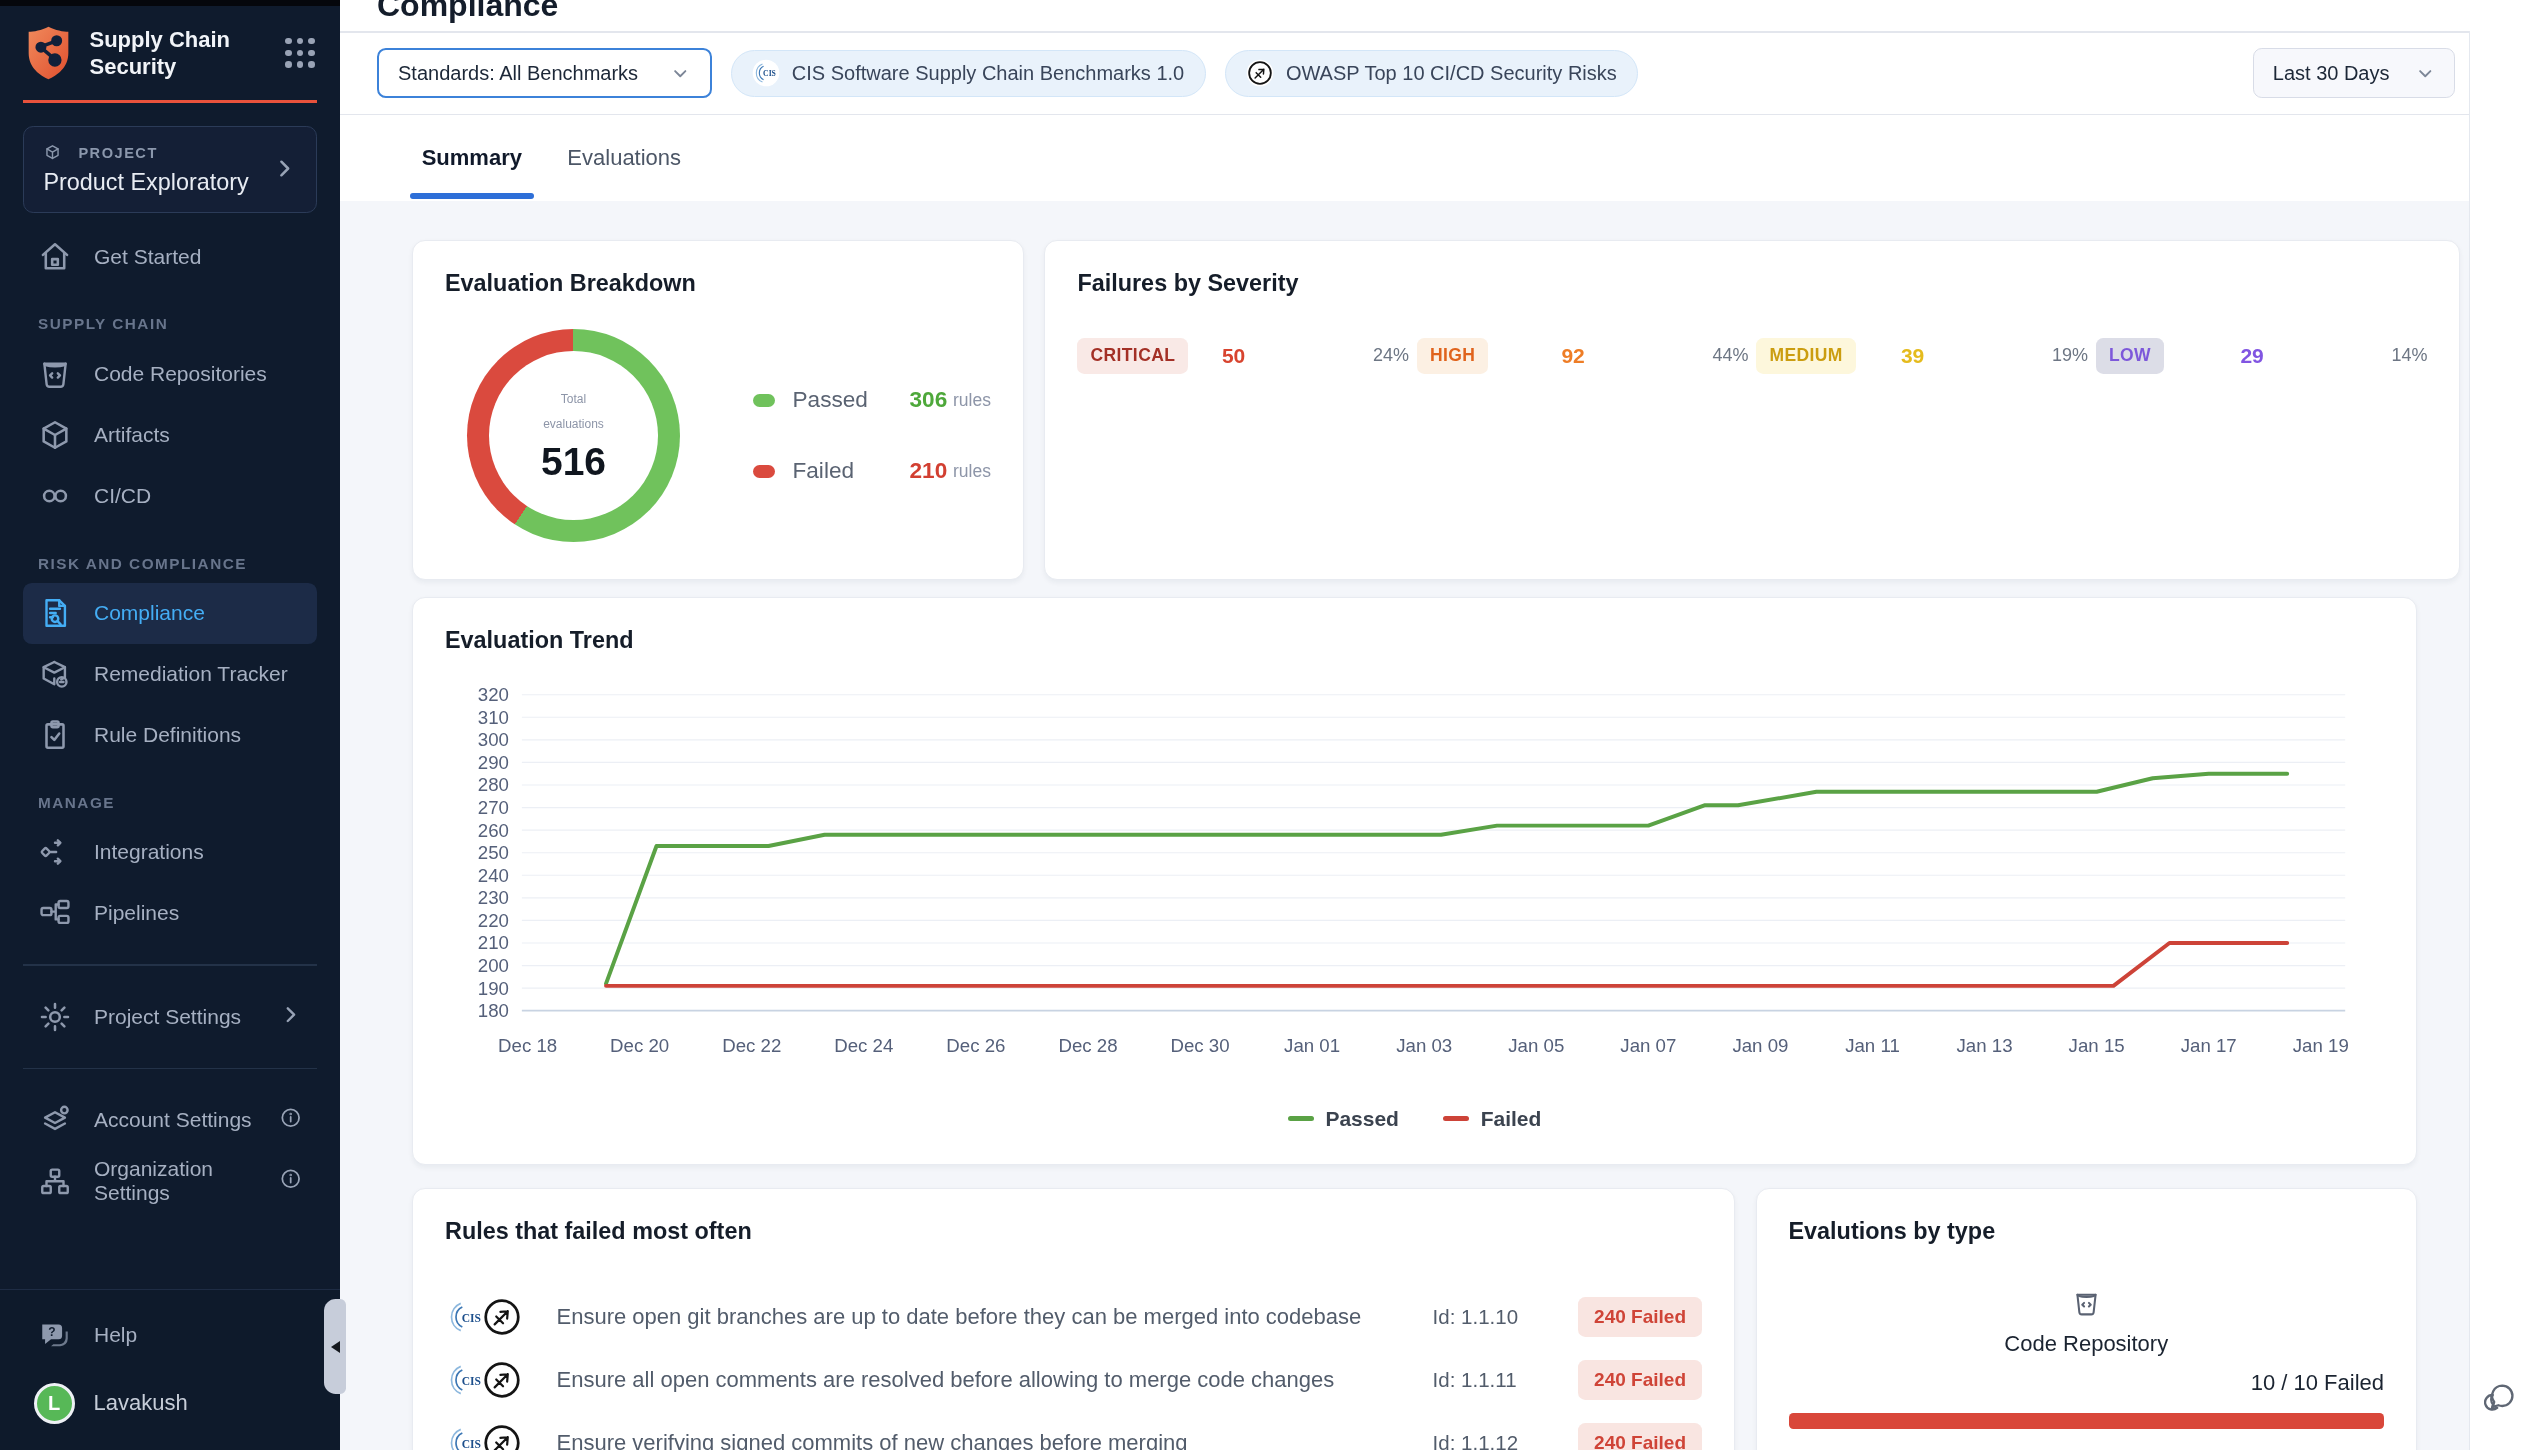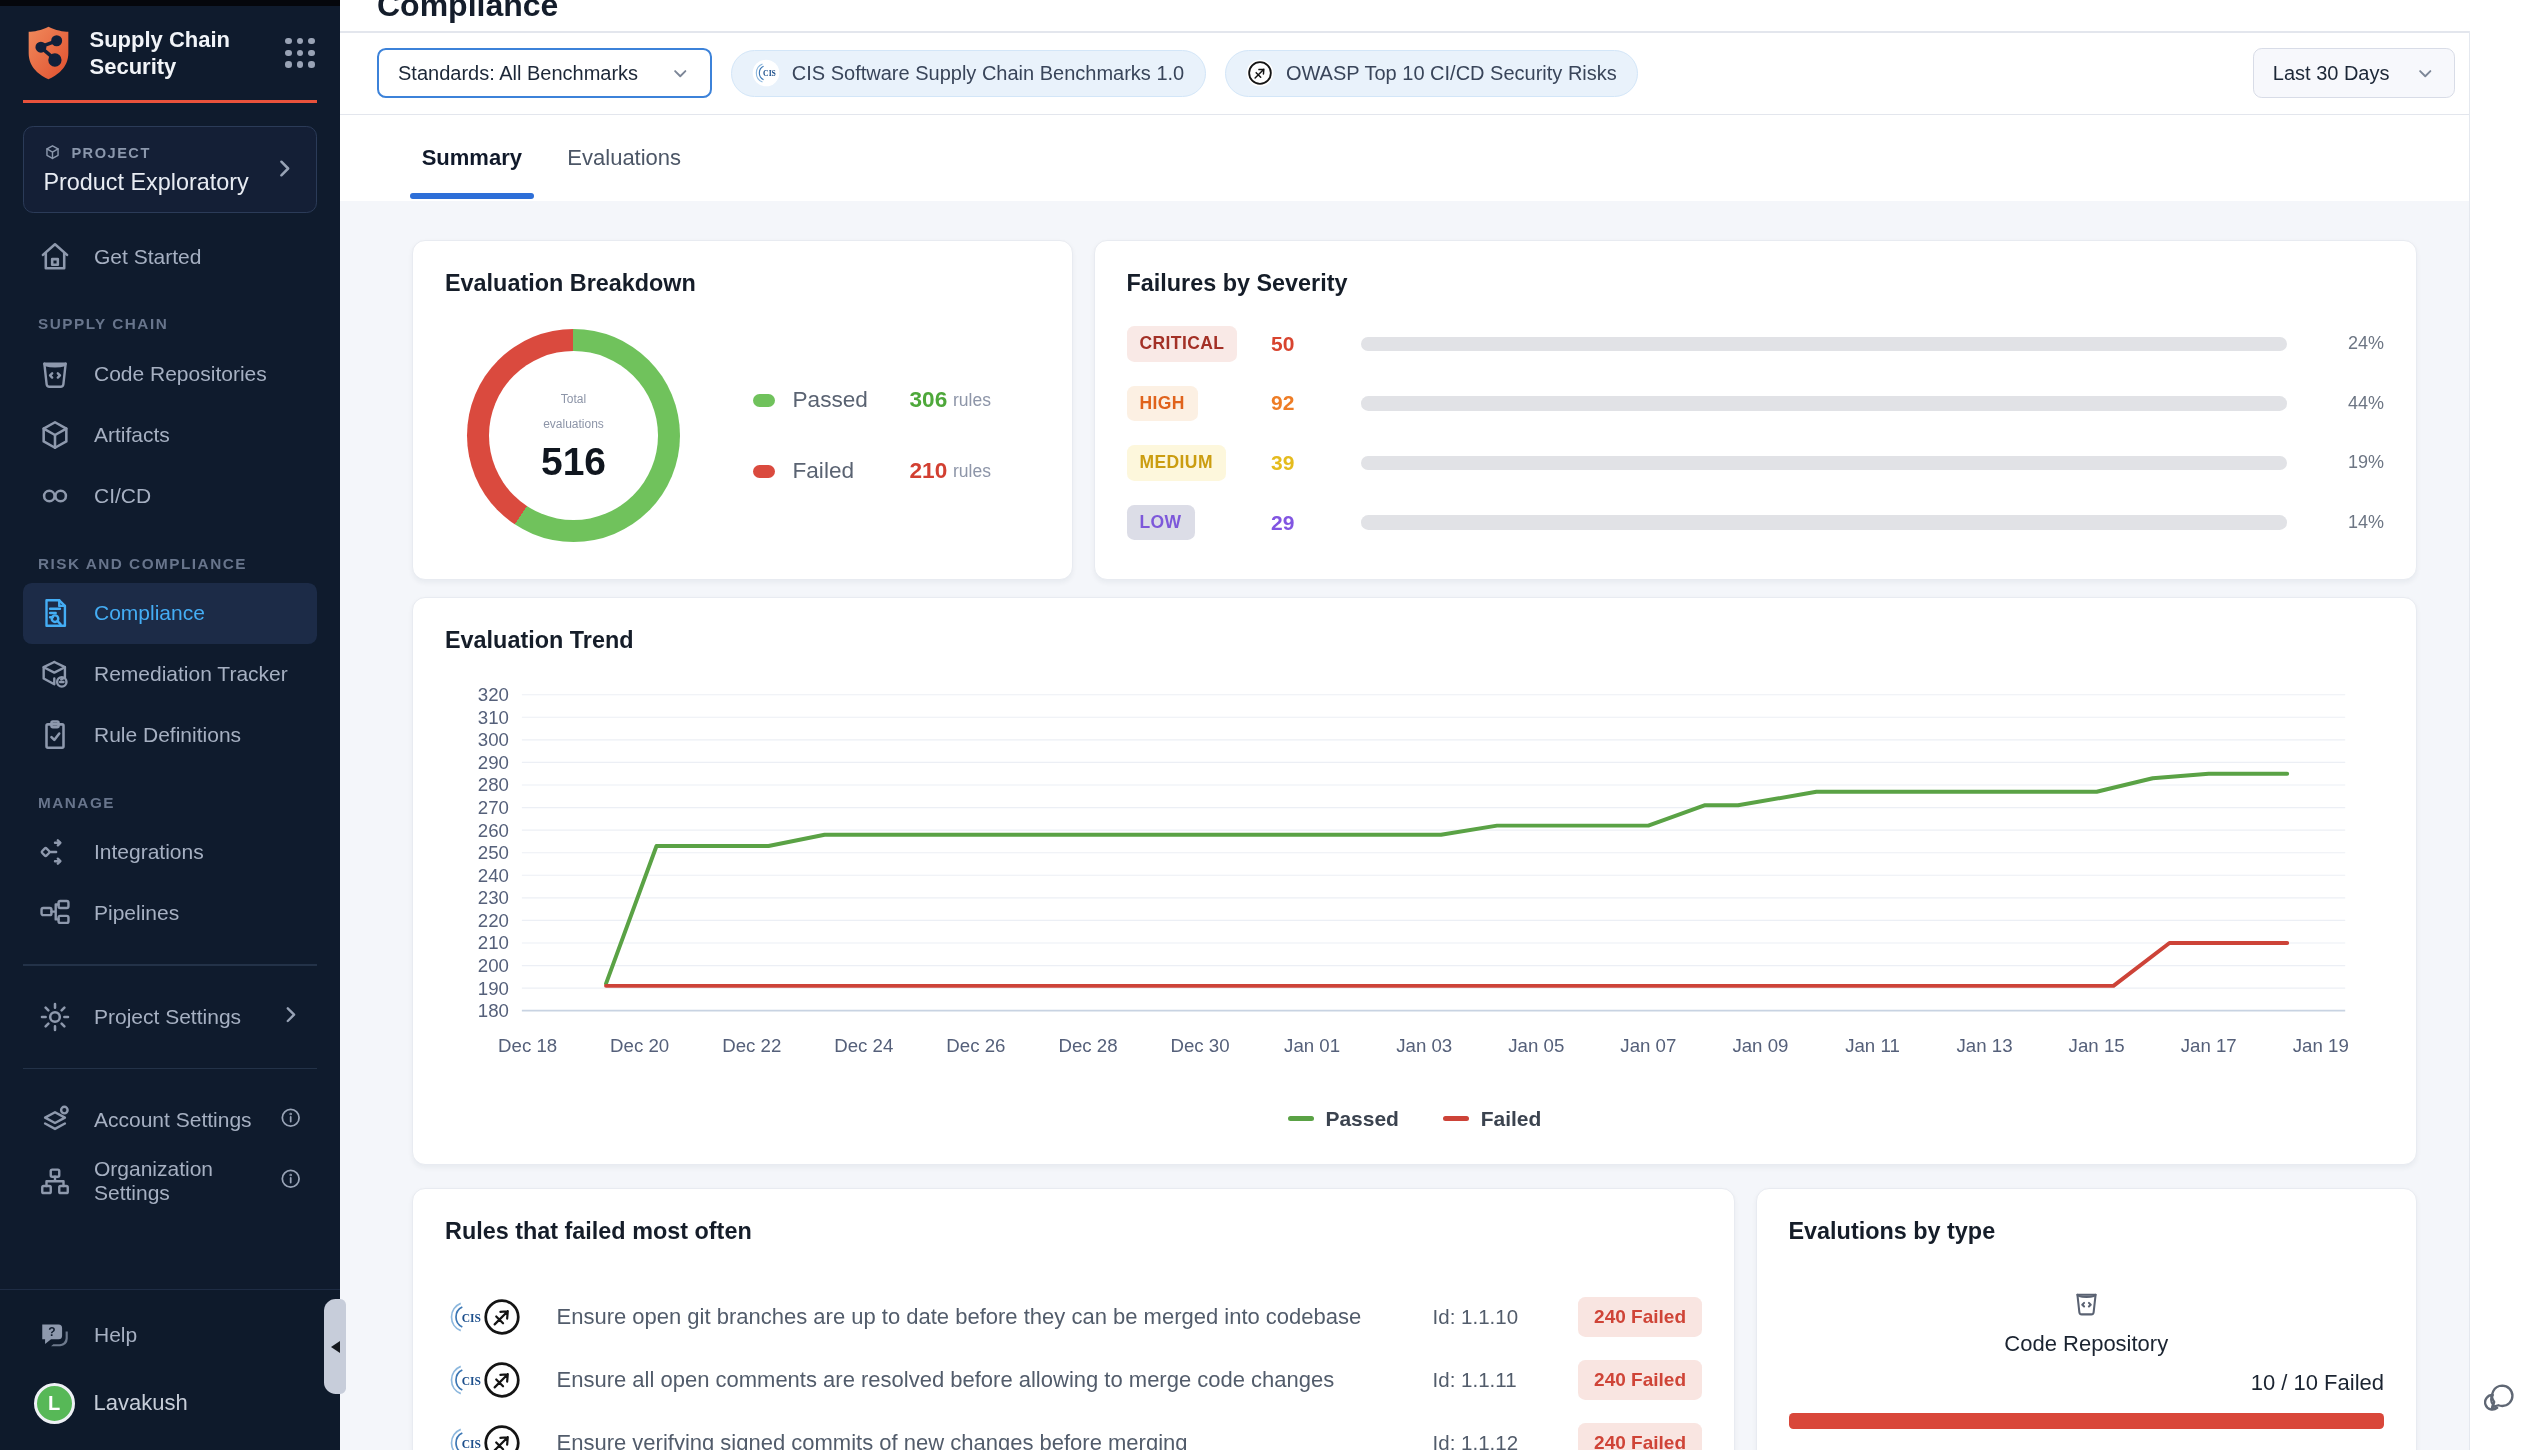--- a/index.html
+++ b/index.html
@@ -11,21 +11,21 @@
   .sidebar { position:relative; width:340px; min-width:340px; background:#0f1b2d; display:flex; flex-direction:column; color:#a6b0c2; }
   .top-strip { height:5.8px; background:#05070c; }
   .logo-row { display:flex; align-items:center; gap:17.5px; padding:19px 25px 7.3px 25px; }
   .logo-shield svg { width:47px; height:56px; display:block; }
   .logo-title { flex:1; font-size:22px; font-weight:bold; color:#f1f4f8; line-height:27px; }
   .grid-icon { display:grid; grid-template-columns:repeat(3,6.6px); gap:5.1px; cursor:pointer; }
   .grid-icon i { width:6.6px; height:6.6px; border-radius:50%; background:#99a3b5; }
   .brand-rule { height:2.9px; background:#e8523c; margin:11.7px 23.4px 0; }
   .project-card { margin:23.4px 23.4px 0; border:1.5px solid #2b3b58; background:#141f36; border-radius:10.2px; padding:16px 19px; display:flex; align-items:center; cursor:pointer; }
   .project-info { flex:1; }
-  .project-label-row { display:flex; align-items:center; gap:9px; color:#8b97ac; }
+  .project-label-row { display:flex; align-items:center; gap:16px; color:#8b97ac; }
   .project-label-row .icon svg { width:19px; height:19px; }
   .project-label { font-size:14.6px; font-weight:bold; letter-spacing:1.5px; }
   .project-name { margin-top:7.3px; font-size:23.4px; color:#e8ecf3; }
   .project-chev svg { width:25px; height:25px; color:#98a3b6; }
   .nav { margin-top:13px; }
   .nav-header { margin:28px 0 10.2px 38px; font-size:15.3px; font-weight:bold; letter-spacing:1.5px; color:#68758c; }
   .nav-item { display:flex; align-items:center; gap:22px; height:61px; margin:0 23.4px; padding:0 14.6px; border-radius:8.8px; font-size:21px; color:#a6b0c2; cursor:pointer; }
   .nav-item .icon { width:34px; height:34px; color:#8e99ad; flex:none; }
   .nav-item .icon svg { width:34px; height:34px; }
   .nav-item.active { background:#1c2b47; color:#44adf4; }
@@ -69,21 +69,21 @@
   .donut-center .cl { font-size:12px; color:#8d95a8; line-height:25px; }
   .donut-center .tot { font-size:39px; font-weight:bold; color:#10161f; margin-top:2.9px; }
   .bd-legend { display:flex; flex-direction:column; gap:45px; }
   .bl-row { display:flex; align-items:center; font-size:22.6px; }
   .bl-swatch { width:22px; height:13px; border-radius:6.6px; margin-right:17.5px; }
   .bl-label { width:117px; color:#5a6372; }
   .bl-value { font-weight:bold; }
   .bl-unit { font-size:17.5px; color:#8d95a8; margin-left:5.8px; }
 
   .card-severity { flex:1; padding:29px 32px; }
-  .sev-list { margin-top:29px; display:flex; flex-direction:column; gap:24px; }
+  .sev-list { margin-top:41px; display:flex; gap:8px; }
   .sev-row { display:grid; grid-template-columns:124px 69px 1fr 77px; align-items:center; gap:20.5px; }
   .sev-badge { justify-self:start; font-size:17.5px; font-weight:bold; padding:7.3px 13px; border-radius:7.3px; letter-spacing:0.4px; }
   .sev-count { font-size:21px; font-weight:bold; }
   .sev-track { height:14.6px; border-radius:7.3px; background:#e1e2e6; overflow:hidden; }
   .sev-fill { height:100%; border-radius:7.3px; }
   .sev-pct { font-size:18px; color:#6d7684; text-align:right; }
 
   .card-trend { margin-top:17px; height:568px; padding:29px 32px 0; }
   .trend-svg { width:100%; margin-top:11.7px; display:block; }
   .trend-legend { display:flex; justify-content:center; gap:44px; margin-top:1.5px; }

